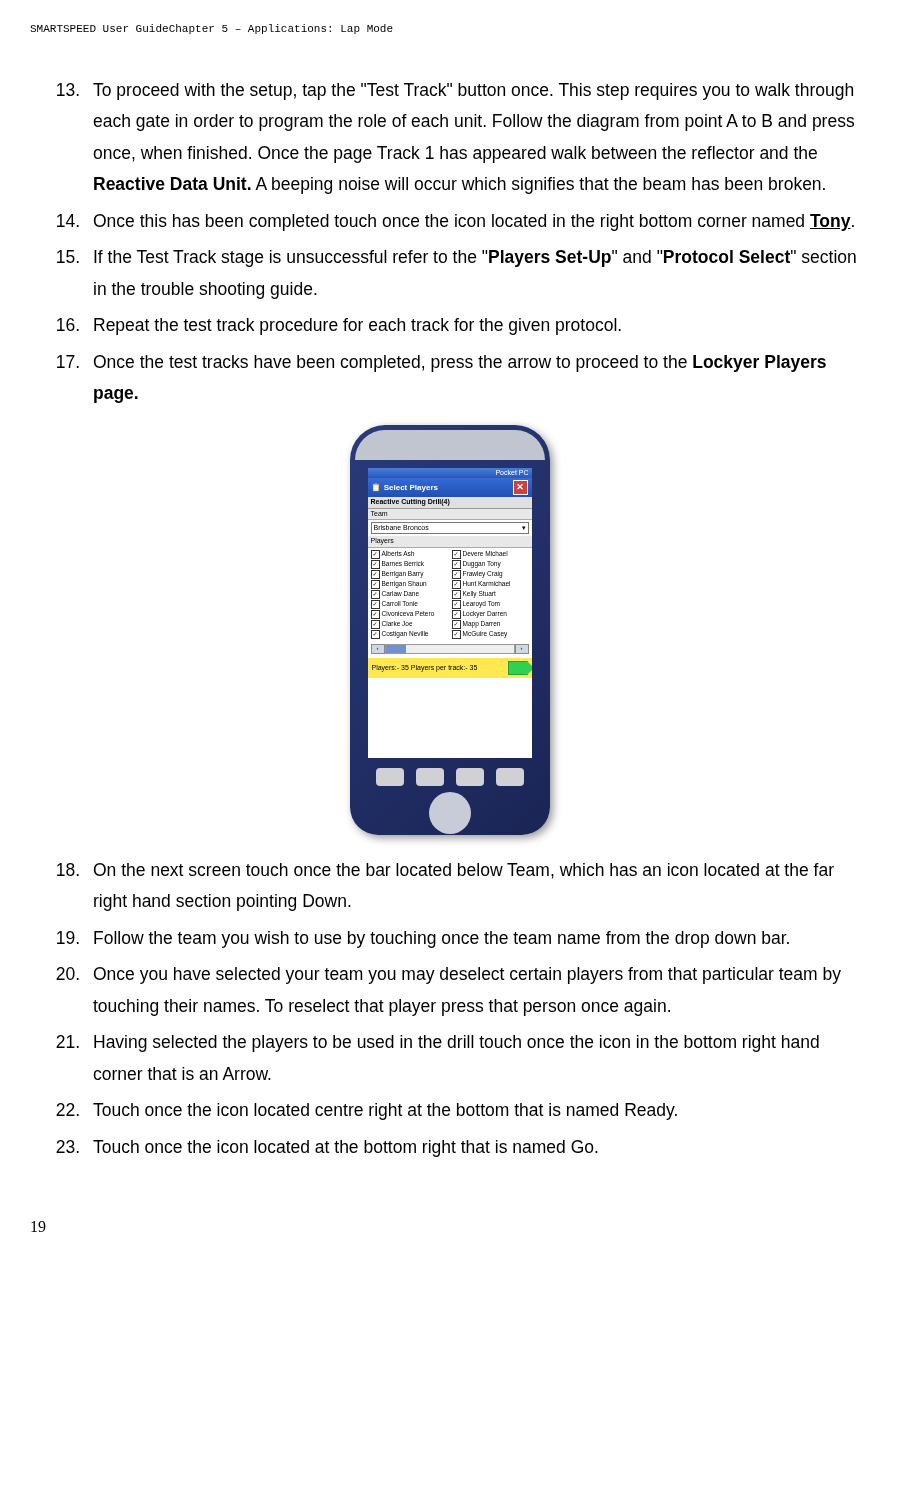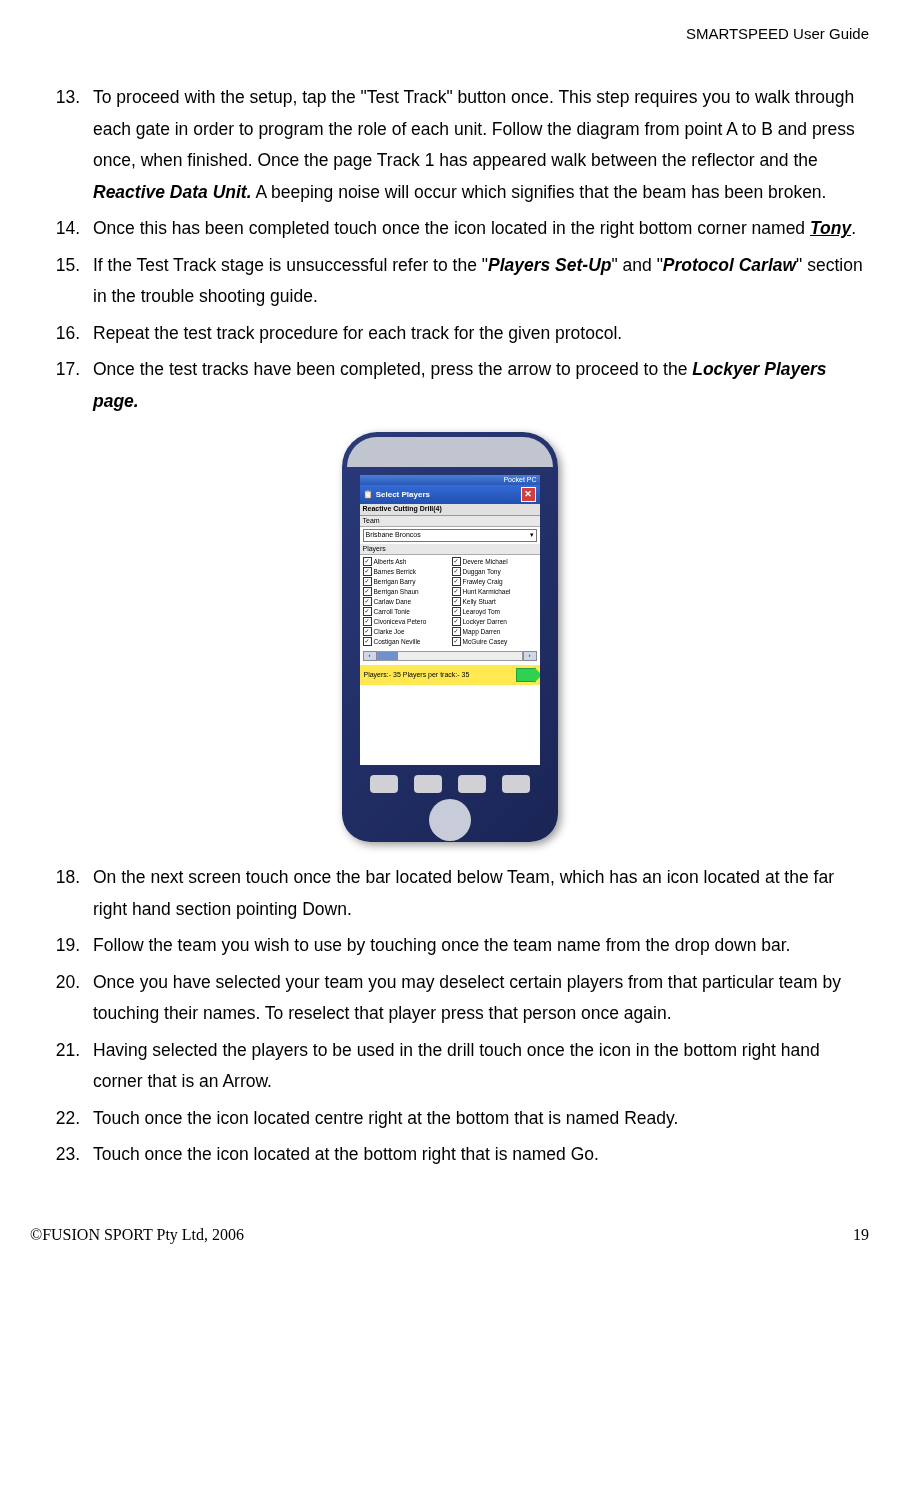--- a/index.html
+++ b/index.html
@@ -6,49 +6,49 @@
       font-family: Arial, Helvetica, sans-serif;
       margin: 0;
       padding: 20px 30px;
       width: 839px;
       color: #000;
       line-height: 1.8;
       font-size: 17.5px;
     }
     .header {
       display: flex;
-      justify-content: flex-end;
-      font-family: Liberation Sans, sans-serif;
-      font-size: 15px;
+      justify-content: flex-start;
+      font-family: Liberation Mono, monospace;
+      font-size: 11px;
       margin-bottom: 35px;
     }
     .footer {
       display: flex;
       justify-content: space-between;
       font-family: "Times New Roman", serif;
       font-size: 16px;
       margin-top: 50px;
     }
     ol {
       padding-left: 55px;
       margin: 0;
     }
     li {
       padding-left: 8px;
       margin-bottom: 5px;
     }
-    .bold { font-weight: bold; font-style: italic; }
+    .bold { font-weight: bold; }
     .underline { text-decoration: underline; }
     .pda-container {
       display: flex;
       justify-content: center;
       margin: 15px 0 20px 0;
     }
     .pda-device {
-      width: 216px;
+      width: 200px;
       height: 410px;
       background: linear-gradient(135deg, #2a3a7a, #1a2555);
       border-radius: 35px 35px 28px 28px;
       position: relative;
       box-shadow: 3px 3px 8px rgba(0,0,0,0.4);
     }
     .pda-top {
       height: 30px;
       background: #c0c5d0;
       border-radius: 30px 30px 0 0;
@@ -206,31 +206,32 @@
       background: #c8ccd8;
       border-radius: 50%;
       margin: 6px auto 0 auto;
     }
   </style>
 </head>
 <body>
 
 <div class="header">
   <span>SMARTSPEED User Guide</span>
+  <span>Chapter 5 – Applications: Lap Mode</span>
 </div>
 
 <ol start="13">
   <li>
     <span>To proceed with the setup, tap the "Test Track" button once. This step requires you to walk through each gate in order to program the role of each unit. Follow the diagram from point A to B and press once, when finished. Once the page Track 1 has appeared walk between the reflector and the </span><span class="bold">Reactive Data Unit.</span><span> A beeping noise will occur which signifies that the beam has been broken.</span>
   </li>
   <li>
     <span>Once this has been completed touch once the icon located in the right bottom corner named </span><span class="bold underline">Tony</span><span>.</span>
   </li>
   <li>
-    <span>If the Test Track stage is unsuccessful refer to the "</span><span class="bold">Players Set-Up</span><span>" and "</span><span class="bold">Protocol Carlaw</span><span>" section in the trouble shooting guide.</span>
+    <span>If the Test Track stage is unsuccessful refer to the "</span><span class="bold">Players Set-Up</span><span>" and "</span><span class="bold">Protocol Select</span><span>" section in the trouble shooting guide.</span>
   </li>
   <li>Repeat the test track procedure for each track for the given protocol.</li>
   <li>
     <span>Once the test tracks have been completed, press the arrow to proceed to the </span><span class="bold">Lockyer Players page.</span>
   </li>
 </ol>
 
 <div class="pda-container">
   <div class="pda-device">
     <div class="pda-top"></div>
@@ -350,15 +351,14 @@
 <ol start="18">
   <li>On the next screen touch once the bar located below Team, which has an icon located at the far right hand section pointing Down.</li>
   <li>Follow the team you wish to use by touching once the team name from the drop down bar.</li>
   <li>Once you have selected your team you may deselect certain players from that particular team by touching their names. To reselect that player press that person once again.</li>
   <li>Having selected the players to be used in the drill touch once the icon in the bottom right hand corner that is an Arrow.</li>
   <li>Touch once the icon located centre right at the bottom that is named Ready.</li>
   <li>Touch once the icon located at the bottom right that is named Go.</li>
 </ol>
 
 <div class="footer">
-  <span>©FUSION SPORT Pty Ltd, 2006</span>
   <span>19</span>
 </div>
 
 </body></html>

